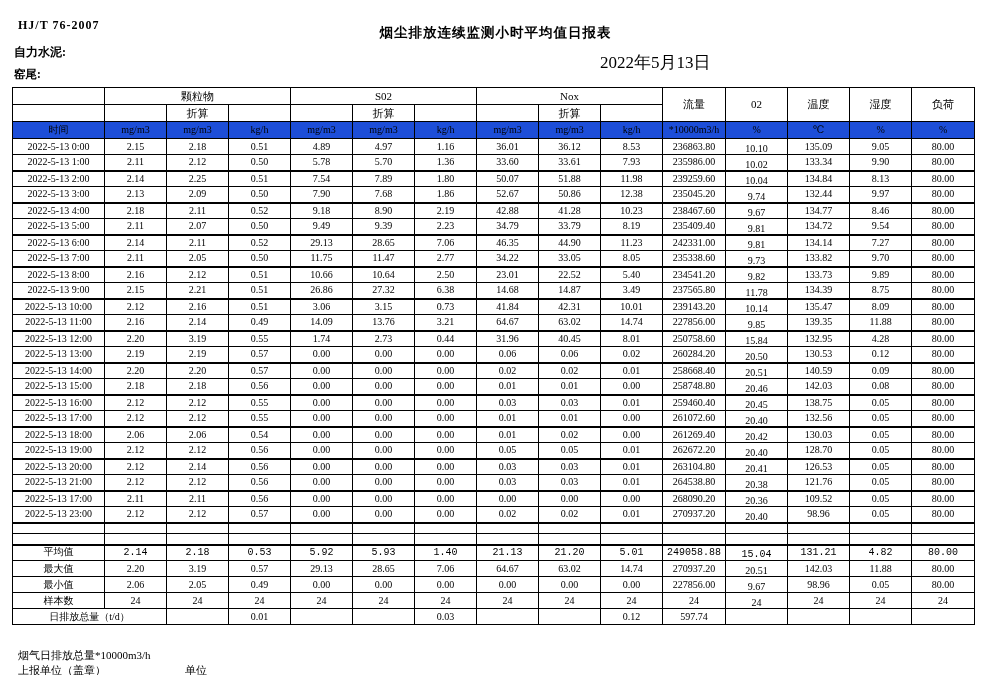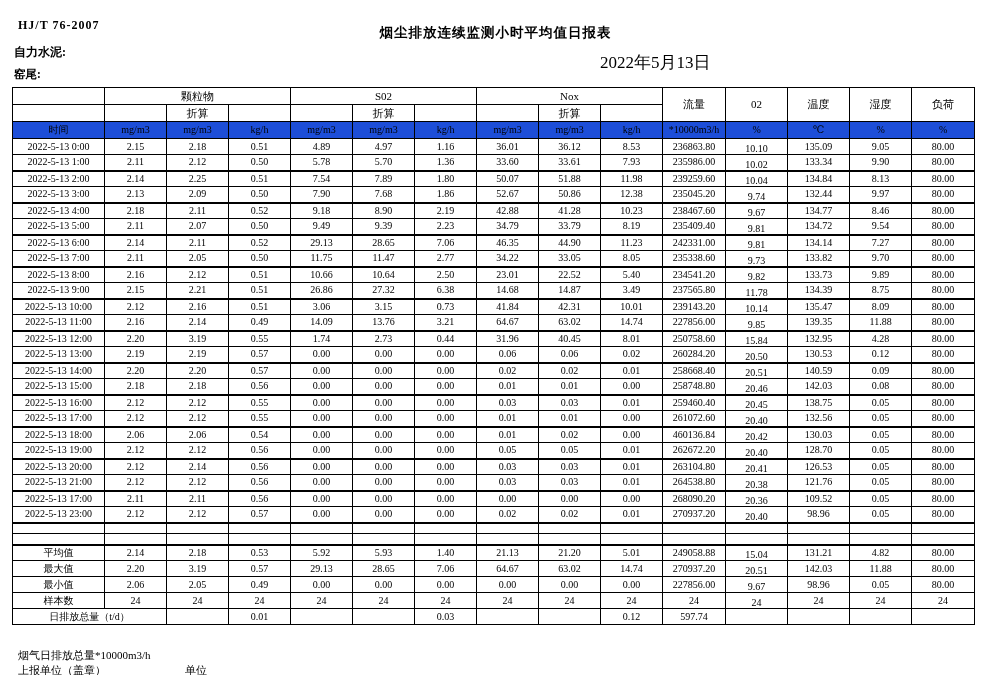--- a/index.html
+++ b/index.html
@@ -24,21 +24,21 @@
     font-size:10px; font-weight:normal; text-align:center;
     overflow:hidden; white-space:nowrap; line-height:1;
   }
   thead tr { height:17px; }
   thead tr.h1 th, thead tr.h2 th { font-size:11px; }
   thead tr.h3 th { background:#1d4ed8; font-size:10px; }
   tbody tr.data-row { height:16px; }
   tbody tr.data-row.thick td { border-bottom-width:2px; }
   tbody tr.spacer { height:11px; }
   tbody tr.summary { height:16px; }
-  tbody tr.summary-first td { border-top-width:2px; }
+  tbody tr.summary-first td { border-top-width:2px;font-family:Liberation Mono, monospace; }
   td.o2col { vertical-align:bottom; padding-bottom:2px; }
   td.total-label { text-align:left; padding-left:3px; }
 
   .footer-note { left:18px; top:648px; font-size:11px; }
   .footer-report { left:18px; top:663px; font-size:11px; }
   .footer-unit { left:185px; top:663px; font-size:11px; }
 </style>
 </head>
 <body>
 
@@ -419,21 +419,21 @@
         <td>2022-5-13 18:00</td>
         <td>2.06</td>
         <td>2.06</td>
         <td>0.54</td>
         <td>0.00</td>
         <td>0.00</td>
         <td>0.00</td>
         <td>0.01</td>
         <td>0.02</td>
         <td>0.00</td>
-        <td>460136.84</td>
+        <td>261269.40</td>
         <td class="o2col">20.42</td>
         <td>130.03</td>
         <td>0.05</td>
         <td>80.00</td>
       </tr>
       <tr class="data-row thick">
         <td>2022-5-13 19:00</td>
         <td>2.12</td>
         <td>2.12</td>
         <td>0.56</td>

